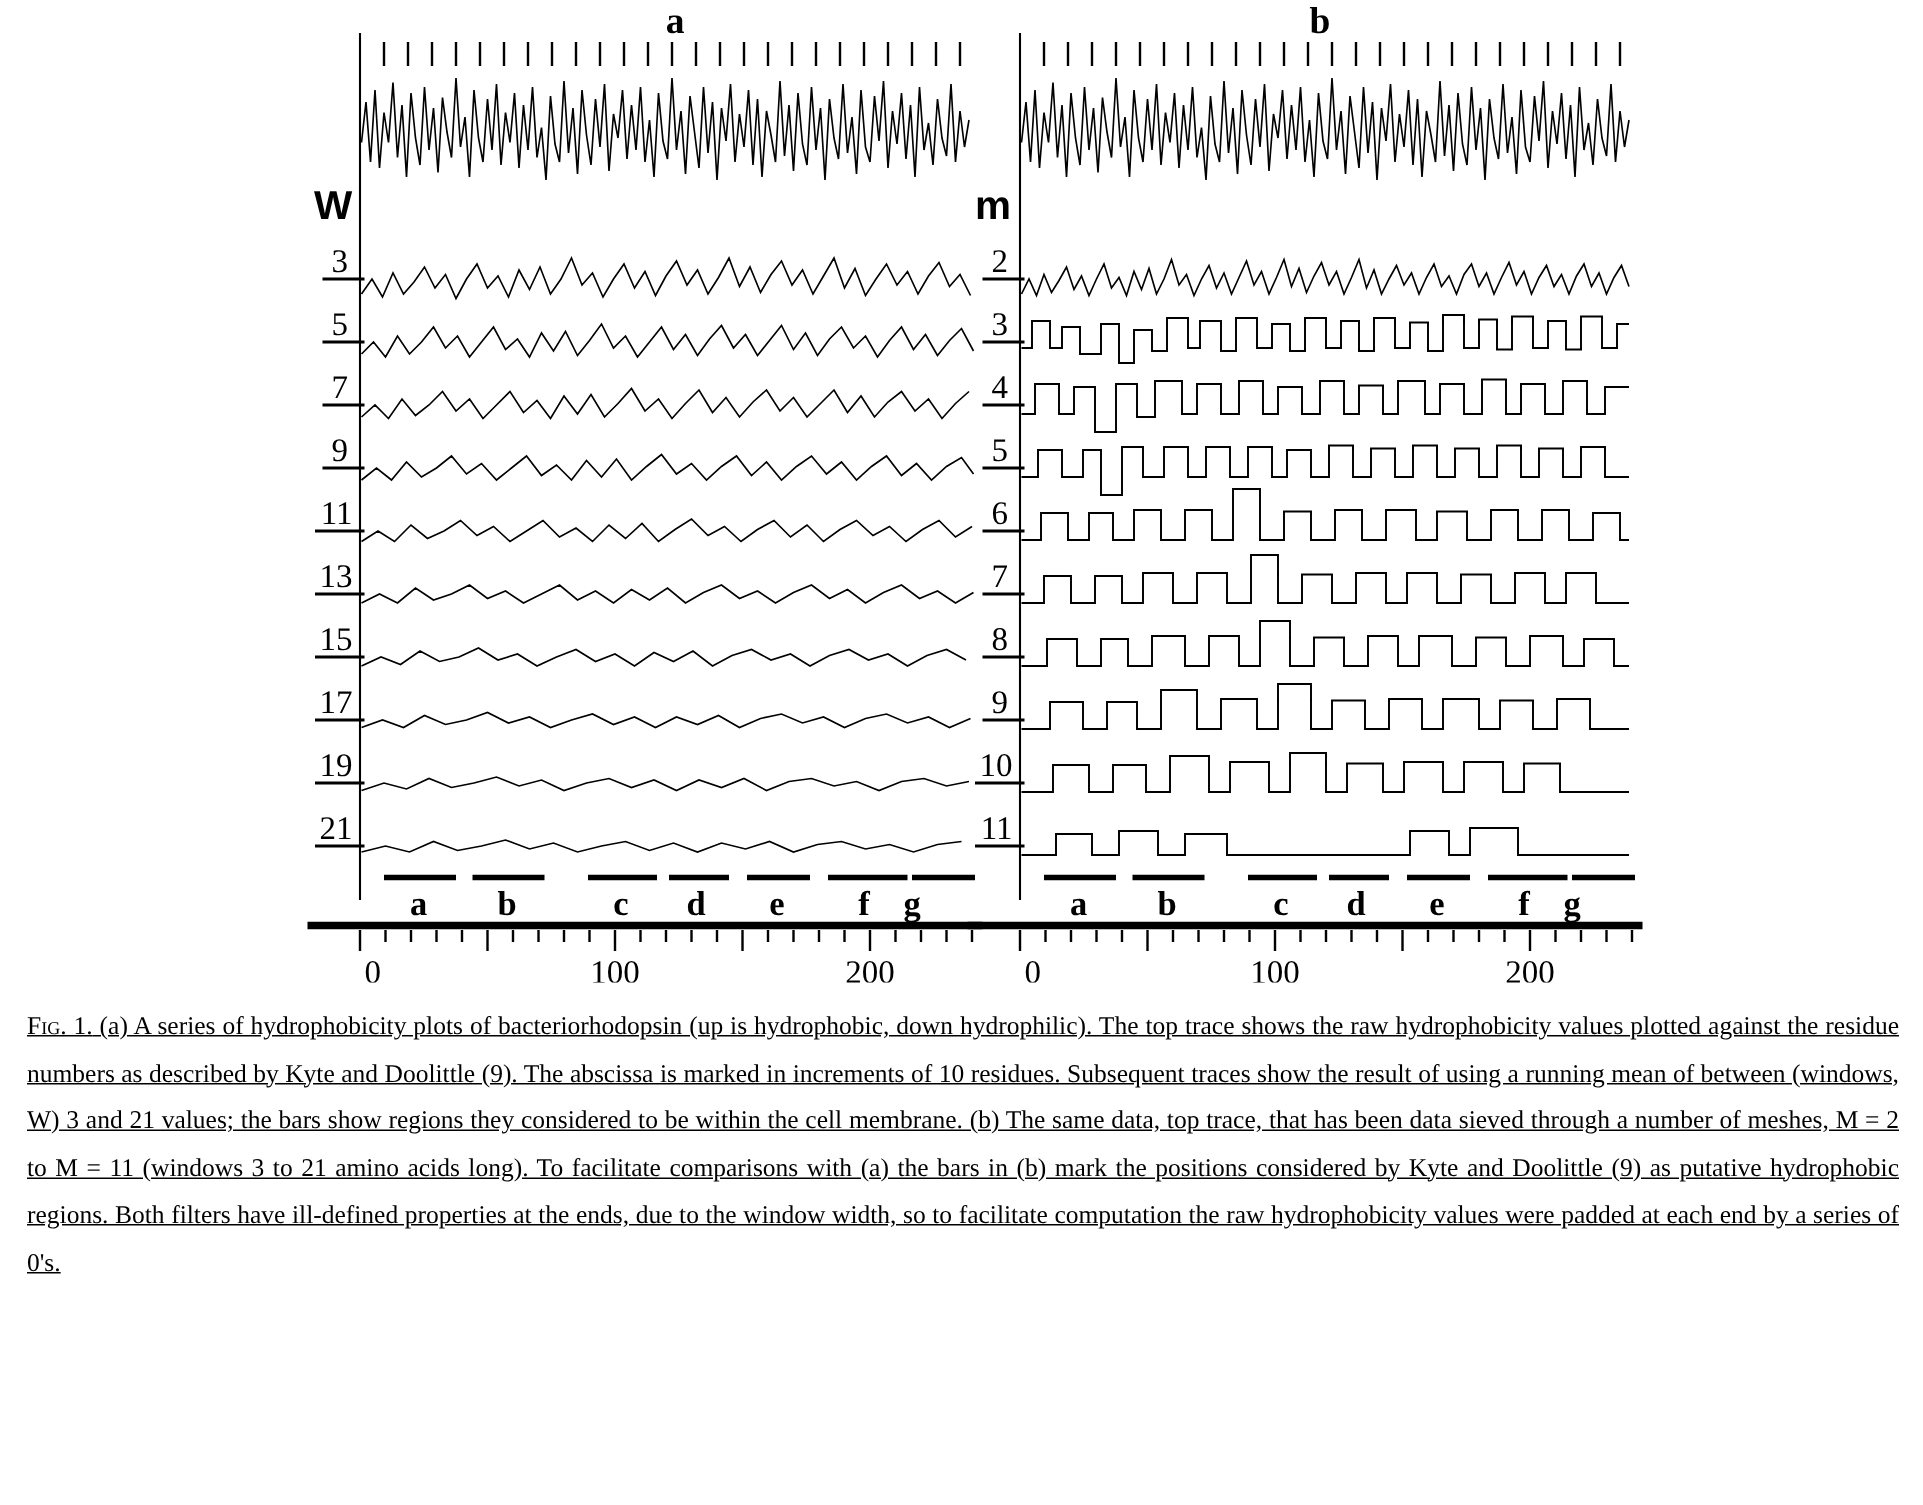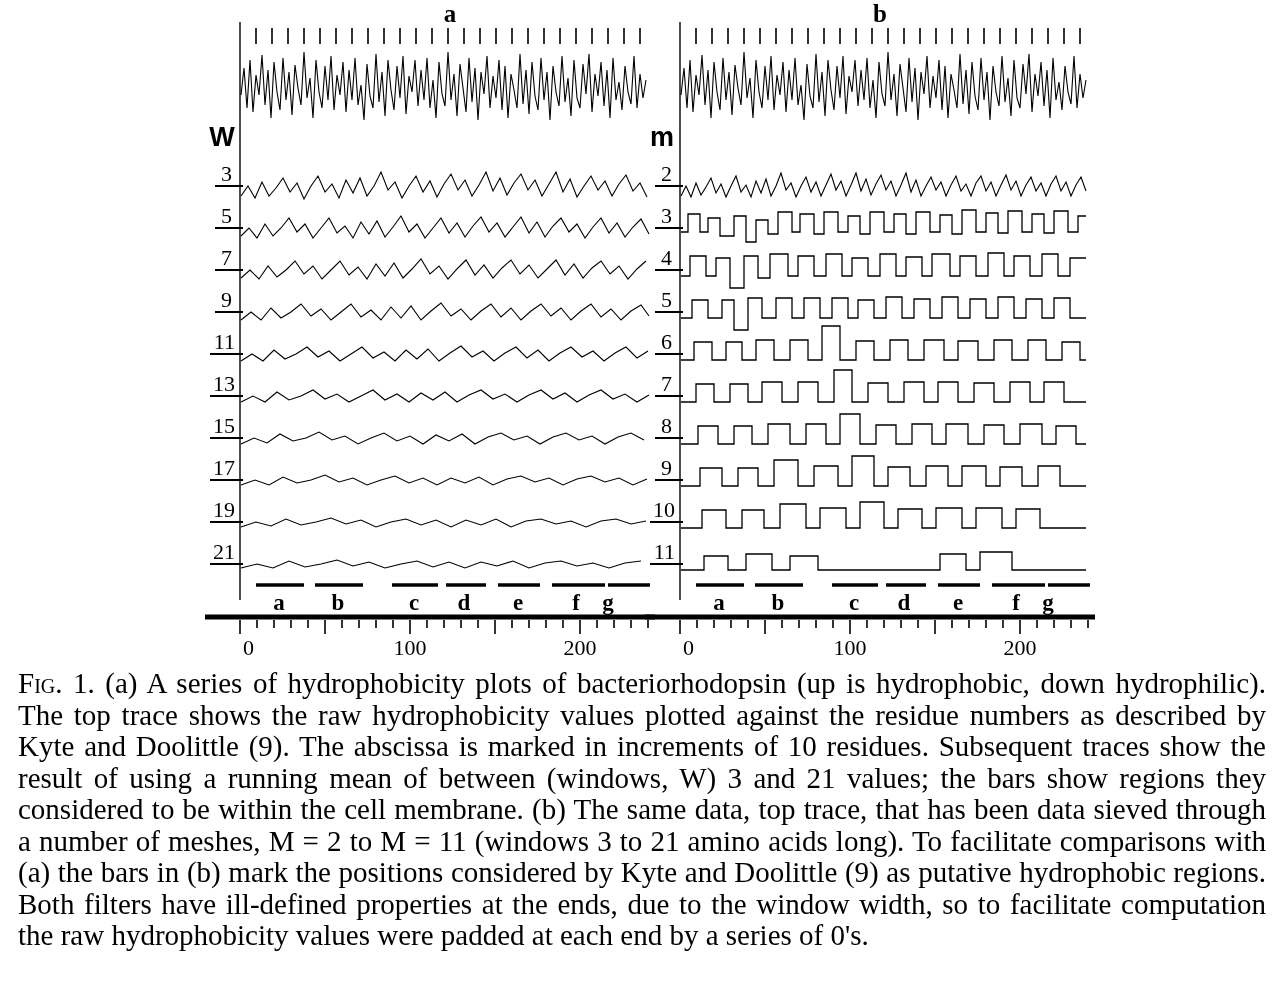--- a/index.html
+++ b/index.html
@@ -15,24 +15,25 @@
     position:absolute;
     left:0;top:0;
     width:1282px;height:655px;
   }
   #caption{
     position:absolute;
     left:18px;
     top:668px;
     width:1248px;
     font-family:"Liberation Serif", serif;
-    font-size:29px;
+    font-size:17px;
     line-height:31.5px;
     text-align:justify;
     text-justify:inter-word;
+    text-decoration:underline;
   }
   #caption .smallcaps{
     font-variant:small-caps;
   }
   svg{display:block;}
   .panel-letter{
     font-family:"Liberation Serif", serif;
     font-weight:bold;
     font-size:25px;
   }

